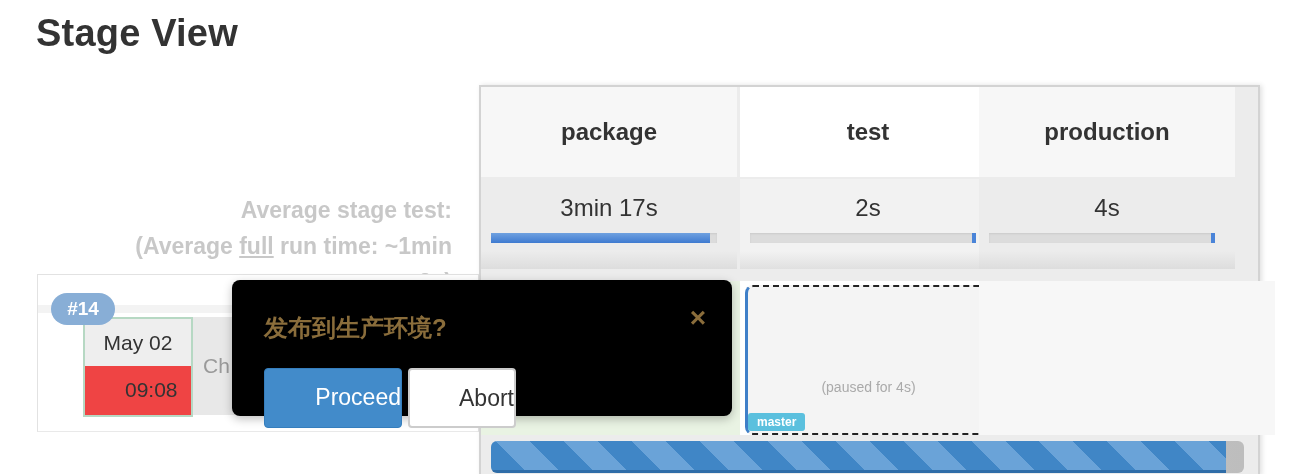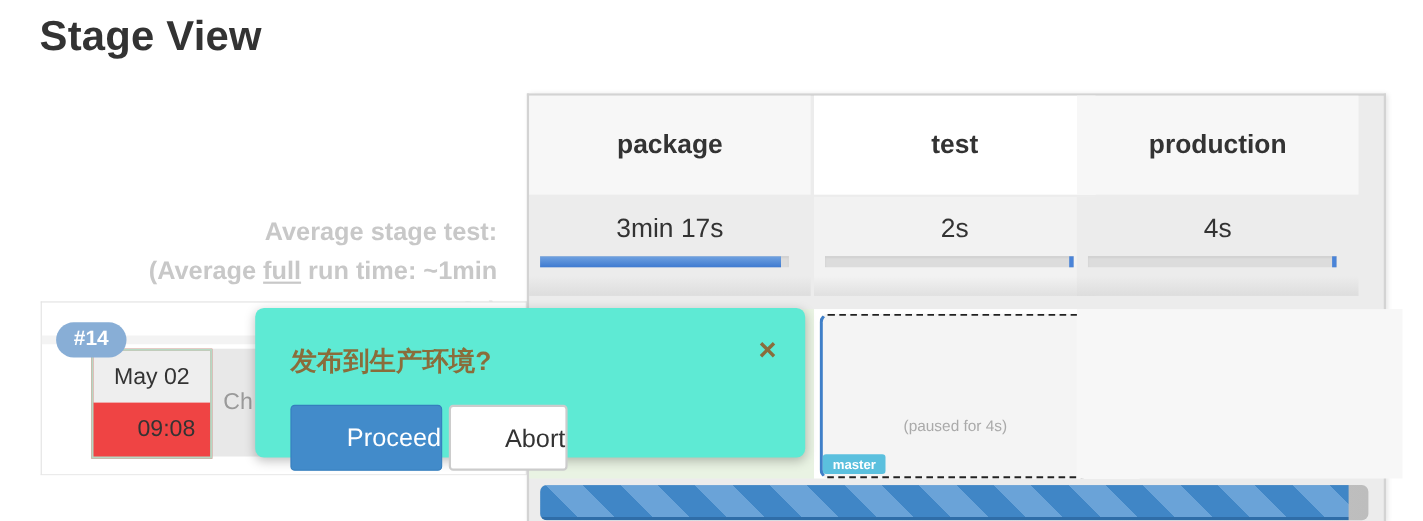--- a/index.html
+++ b/index.html
@@ -88,21 +88,21 @@
   }
   .progress-fill {
     position:absolute; left:0; top:0; bottom:0; width:735px;
     background:repeating-linear-gradient(45deg,#4086c6 0,#4086c6 24px,#6aa3d8 24px,#6aa3d8 48px);
     border-bottom:3px solid #2f6da8;
   }
 
   
   .popover {
     position:absolute; left:232px; top:280px; width:500px; height:136px;
-    background:#5eead4; border-radius:8px; box-shadow:0 3px 10px rgba(0,0,0,0.25); z-index:10;
+    background:#000000; border-radius:8px; box-shadow:0 3px 10px rgba(0,0,0,0.25); z-index:10;
   }
   .popover .msg { position:absolute; left:32px; top:32px; font-size:24px; color:#8a6d3b; font-weight:bold; }
   .popover .close {
     position:absolute; right:26px; top:22px; font-size:28px; color:#8a6d3b; font-weight:bold; cursor:pointer;
   }
   .popover .btn {
     position:absolute; top:88px; height:60px; box-sizing:border-box; border-radius:4px;
     font-size:23px; line-height:56px; text-align:right; cursor:pointer;
   }
   .popover .proceed { left:32px; width:138px; background:#428bca; border:1px solid #357ebd; color:#fff; }

